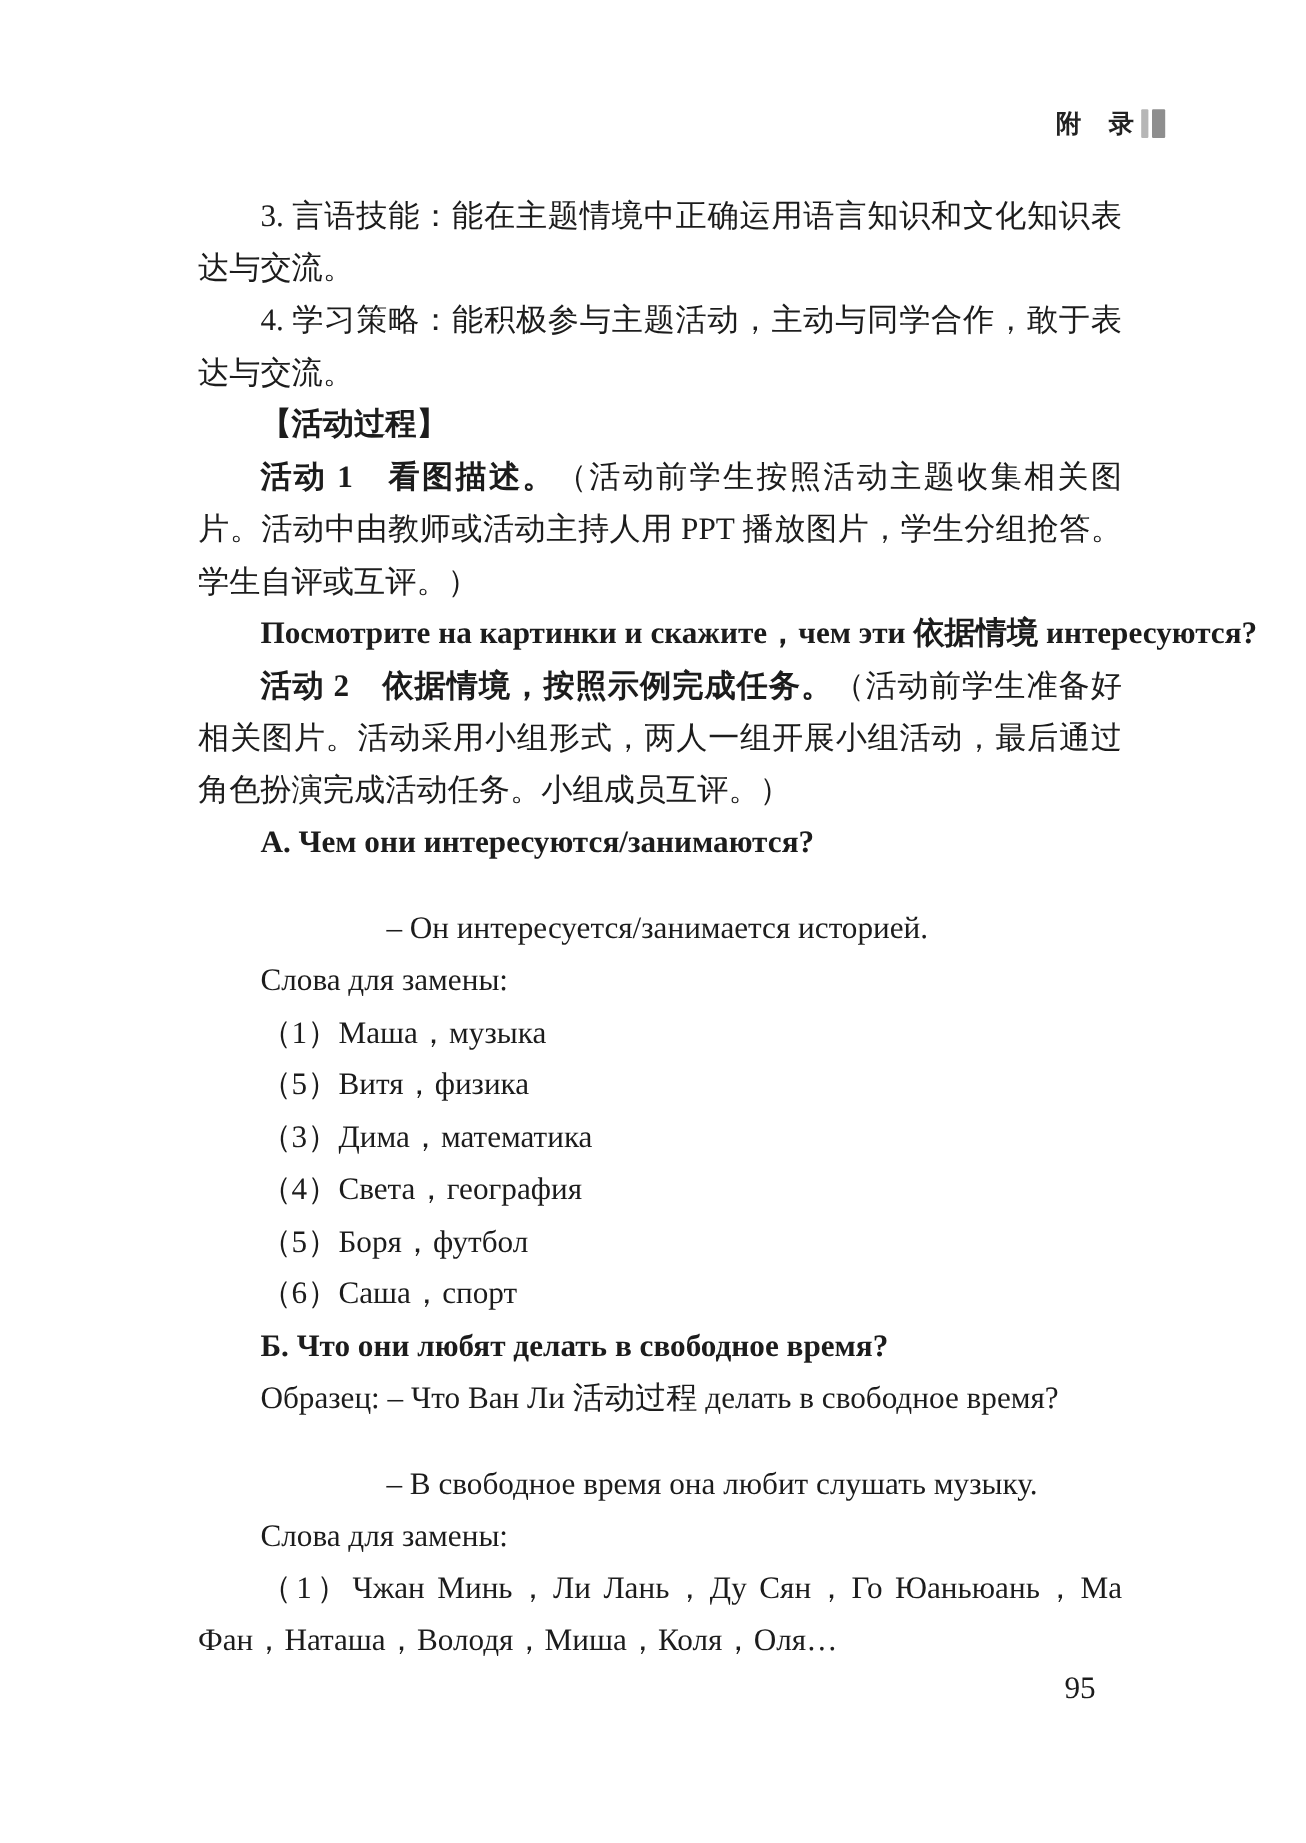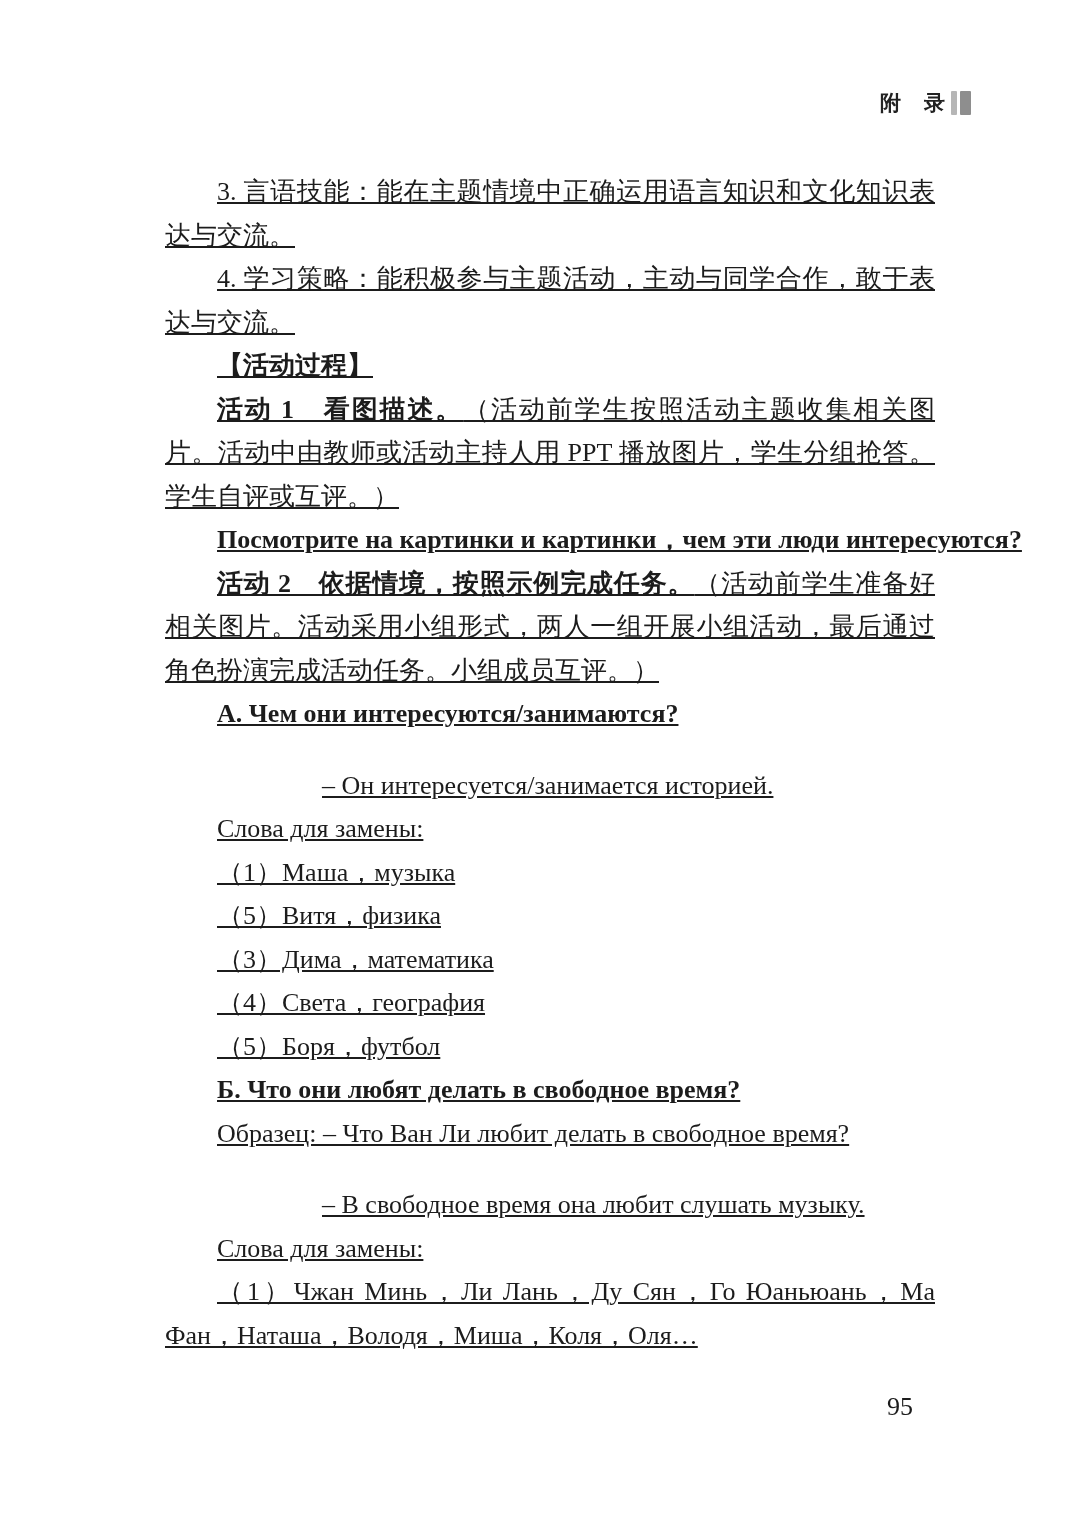--- a/index.html
+++ b/index.html
@@ -22,25 +22,24 @@
     color: #222;
     margin-left: 16px;
   }
   .hbar { display: inline-block; height: 24px; border-radius: 1px; }
   .hbar-light { width: 6px; background: #b6b6b6; margin-left: 5px; }
   .hbar-dark  { width: 11px; background: #8e8e8e; margin-left: 3px; }
 
   
   .body-text {
     position: absolute;
-    left: 165px; top: 170px; width: 770px;
+    left: 165px; top: 158px; width: 770px;
     font-size: 26px;
     line-height: 43.5px;
     text-align: justify;
-    text-decoration: underline;
   }
   .body-text p { margin: 0; text-indent: 52px; }
   .body-text p.reply { text-indent: 0; padding-left: 157px; text-align: left; margin-top: 28px; }
   .b { font-weight: bold; }
   .nowrap { white-space: nowrap; }
 
   .page-number {
     position: absolute;
     left: 887px; top: 1392px;
     font-size: 26px;
@@ -59,40 +58,41 @@
 <div class="body-text">
 
   <p>3. 言语技能：能在主题情境中正确运用语言知识和文化知识表达与交流。</p>
 
   <p>4. 学习策略：能积极参与主题活动，主动与同学合作，敢于表达与交流。</p>
 
   <p class="b">【活动过程】</p>
 
   <p><span class="b">活动 1　看图描述。</span><span>（活动前学生按照活动主题收集相关图片。活动中由教师或活动主持人用 PPT 播放图片，学生分组抢答。学生自评或互评。）</span></p>
 
-  <p class="b nowrap">Посмотрите на картинки и картинки，чем эти люди интересуются?</p>
+  <p class="b nowrap">Посмотрите на картинки и скажите，чем эти 依据情境 интересуются?</p>
 
   <p><span class="b">活动 2　依据情境，按照示例完成任务。</span><span>（活动前学生准备好相关图片。活动采用小组形式，两人一组开展小组活动，最后通过角色扮演完成活动任务。小组成员互评。）</span></p>
 
   <p class="b">А. Чем они интересуются/занимаются?</p>
 
 
   <p class="reply">– Он интересуется/занимается историей.</p>
 
   <p>Слова для замены:</p>
 
   <p>（1）Маша，музыка</p>
   <p>（5）Витя，физика</p>
   <p>（3）Дима，математика</p>
   <p>（4）Света，география</p>
   <p>（5）Боря，футбол</p>
+  <p>（6）Саша，спорт</p>
 
   <p class="b">Б. Что они любят делать в свободное время?</p>
 
-  <p>Образец: – Что Ван Ли любит делать в свободное время?</p>
+  <p>Образец: – Что Ван Ли 活动过程 делать в свободное время?</p>
 
   <p class="reply">– В свободное время она любит слушать музыку.</p>
 
   <p>Слова для замены:</p>
 
   <p>（1）Чжан Минь，Ли Лань，Ду Сян，Го Юаньюань，Ма Фан，Наташа，Володя，Миша，Коля，Оля…</p>
 
 </div>
 
 <div class="page-number">95</div>

